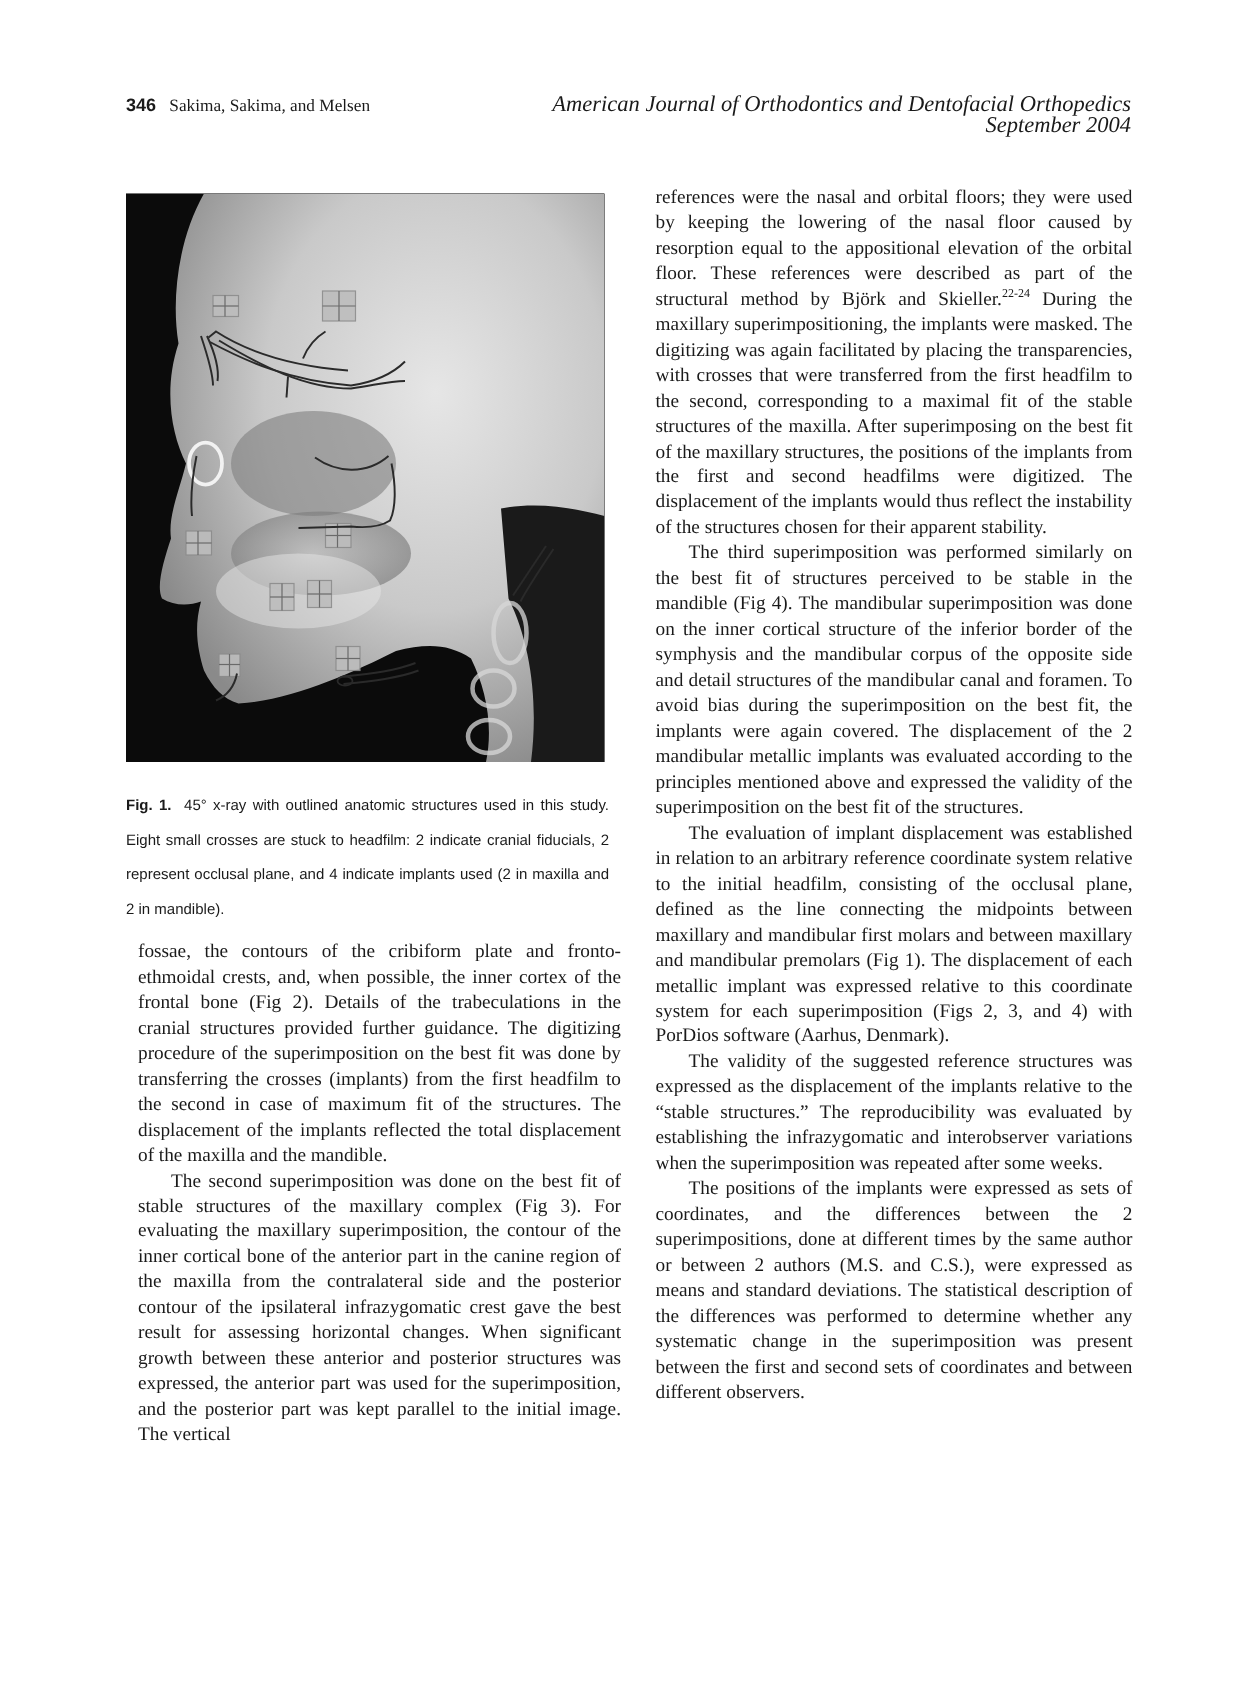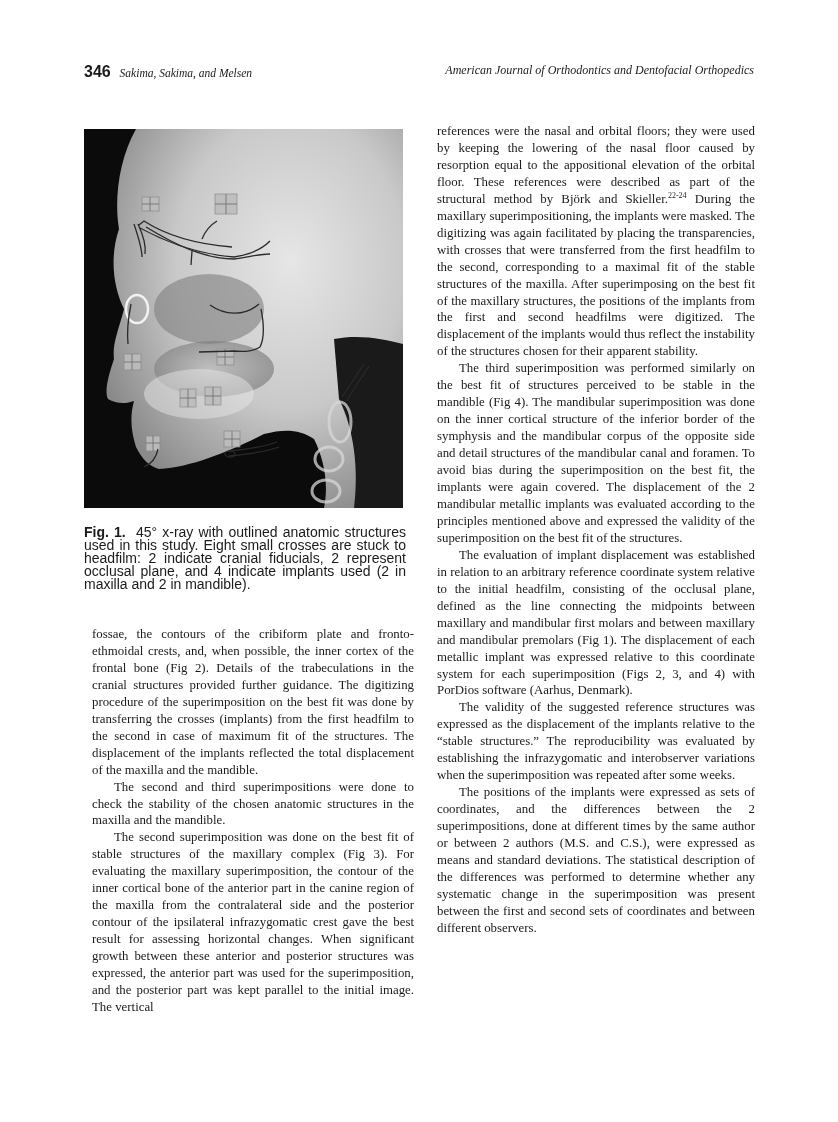--- a/index.html
+++ b/index.html
@@ -1,40 +1,41 @@
 <!DOCTYPE html>
 <html><head>
 <meta charset="utf-8">
 <style>
   html, body { margin: 0; padding: 0; background: #ffffff; }
   body { width: 838px; height: 1122px; position: relative; overflow: hidden; color: #1a1a1a; }
   .running-head-left { position: absolute; left: 84px; top: 63px; font-family: "Liberation Serif", serif; font-size: 11.5px; }
-  .running-head-left .pagenum { font-family: "Liberation Sans", sans-serif; font-weight: bold; font-size: 16px; margin-right: 6px; }
-  .running-head-left .authors { font-style: italic; }
-  .running-head-right { position: absolute; right: 84px; top: 63px; font-family: "Liberation Serif", serif; font-style: italic; font-size: 12px; text-align: right; line-height: 14px; }
+  .running-head-left .pagenum { font-family: "Liberation Sans", sans-serif; font-weight: bold; font-size: 12px; margin-right: 6px; }
+  .running-head-left .authors { }
+  .running-head-right { position: absolute; right: 84px; top: 63px; font-family: "Liberation Serif", serif; font-style: italic; font-size: 15px; text-align: right; line-height: 14px; }
   .figure { position: absolute; left: 84px; top: 129px; width: 319px; height: 379px; background: #0b0b0b; overflow: hidden; }
   .figure svg { display: block; }
-  .caption { position: absolute; left: 84px; top: 526px; width: 322px; font-family: "Liberation Sans", sans-serif; font-size: 14px; line-height: 13px; text-align: justify; }
+  .caption { position: absolute; left: 84px; top: 526px; width: 322px; font-family: "Liberation Sans", sans-serif; font-size: 10px; line-height: 23px; text-align: justify; }
   .caption .fig-label { font-weight: bold; }
   .col { position: absolute; font-family: Liberation Serif, serif; font-size: 12.85px; line-height: 16.95px; text-align: justify; hyphens: none; }
   .col p { margin: 0; }
   .col p.indent { text-indent: 22px; }
   .col-left { left: 92px; top: 626px; width: 322px; }
   .col-right { left: 437px; top: 123px; width: 318px; }
   sup { font-size: 8px; line-height: 0; vertical-align: 5px; }
 </style>
 </head>
 <body>
 
 <div class="running-head-left">
   <span class="pagenum">346</span>
   <span class="authors">Sakima, Sakima, and Melsen</span>
 </div>
 <div class="running-head-right">
   <div>American Journal of Orthodontics and Dentofacial Orthopedics</div>
+  <div>September 2004</div>
 </div>
 
 <div class="figure">
   <svg width="319" height="379" viewBox="0 0 319 379">
     <defs>
       <radialGradient id="skull" cx="62%" cy="35%" r="70%">
         <stop offset="0%" stop-color="#e6e6e6"></stop>
         <stop offset="55%" stop-color="#c9c9c9"></stop>
         <stop offset="100%" stop-color="#8a8a8a"></stop>
       </radialGradient>
@@ -116,21 +117,20 @@
   </svg>
 </div>
 
 <div class="caption">
   <span class="fig-label">Fig. 1.</span>&nbsp;
   <span>45° x-ray with outlined anatomic structures used in this study. Eight small crosses are stuck to headfilm: 2 indicate cranial fiducials, 2 represent occlusal plane, and 4 indicate implants used (2 in maxilla and 2 in mandible).</span>
 </div>
 
 <div class="col col-left">
   <p>fossae, the contours of the cribiform plate and fronto-ethmoidal crests, and, when possible, the inner cortex of the frontal bone (Fig 2). Details of the trabeculations in the cranial structures provided further guidance. The digitizing procedure of the superimposition on the best fit was done by transferring the crosses (implants) from the first headfilm to the second in case of maximum fit of the structures. The displacement of the implants reflected the total displacement of the maxilla and the mandible.</p>
-  <p class="indent">The second and third superimpositions were done to check the stability of the chosen anatomic structures in the maxilla and the mandible.</p>
   <p class="indent">The second superimposition was done on the best fit of stable structures of the maxillary complex (Fig 3). For evaluating the maxillary superimposition, the contour of the inner cortical bone of the anterior part in the canine region of the maxilla from the contralateral side and the posterior contour of the ipsilateral infrazygomatic crest gave the best result for assessing horizontal changes. When significant growth between these anterior and posterior structures was expressed, the anterior part was used for the superimposition, and the posterior part was kept parallel to the initial image. The vertical</p>
 </div>
 
 <div class="col col-right">
   <p><span>references were the nasal and orbital floors; they were used by keeping the lowering of the nasal floor caused by resorption equal to the appositional elevation of the orbital floor. These references were described as part of the structural method by Björk and Skieller.</span><sup>22-24</sup><span> During the maxillary superimpositioning, the implants were masked. The digitizing was again facilitated by placing the transparencies, with crosses that were transferred from the first headfilm to the second, corresponding to a maximal fit of the stable structures of the maxilla. After superimposing on the best fit of the maxillary structures, the positions of the implants from the first and second headfilms were digitized. The displacement of the implants would thus reflect the instability of the structures chosen for their apparent stability.</span></p>
   <p class="indent">The third superimposition was performed similarly on the best fit of structures perceived to be stable in the mandible (Fig 4). The mandibular superimposition was done on the inner cortical structure of the inferior border of the symphysis and the mandibular corpus of the opposite side and detail structures of the mandibular canal and foramen. To avoid bias during the superimposition on the best fit, the implants were again covered. The displacement of the 2 mandibular metallic implants was evaluated according to the principles mentioned above and expressed the validity of the superimposition on the best fit of the structures.</p>
   <p class="indent">The evaluation of implant displacement was established in relation to an arbitrary reference coordinate system relative to the initial headfilm, consisting of the occlusal plane, defined as the line connecting the midpoints between maxillary and mandibular first molars and between maxillary and mandibular premolars (Fig 1). The displacement of each metallic implant was expressed relative to this coordinate system for each superimposition (Figs 2, 3, and 4) with PorDios software (Aarhus, Denmark).</p>
   <p class="indent">The validity of the suggested reference structures was expressed as the displacement of the implants relative to the “stable structures.” The reproducibility was evaluated by establishing the infrazygomatic and interobserver variations when the superimposition was repeated after some weeks.</p>
   <p class="indent">The positions of the implants were expressed as sets of coordinates, and the differences between the 2 superimpositions, done at different times by the same author or between 2 authors (M.S. and C.S.), were expressed as means and standard deviations. The statistical description of the differences was performed to determine whether any systematic change in the superimposition was present between the first and second sets of coordinates and between different observers.</p>
 </div>

